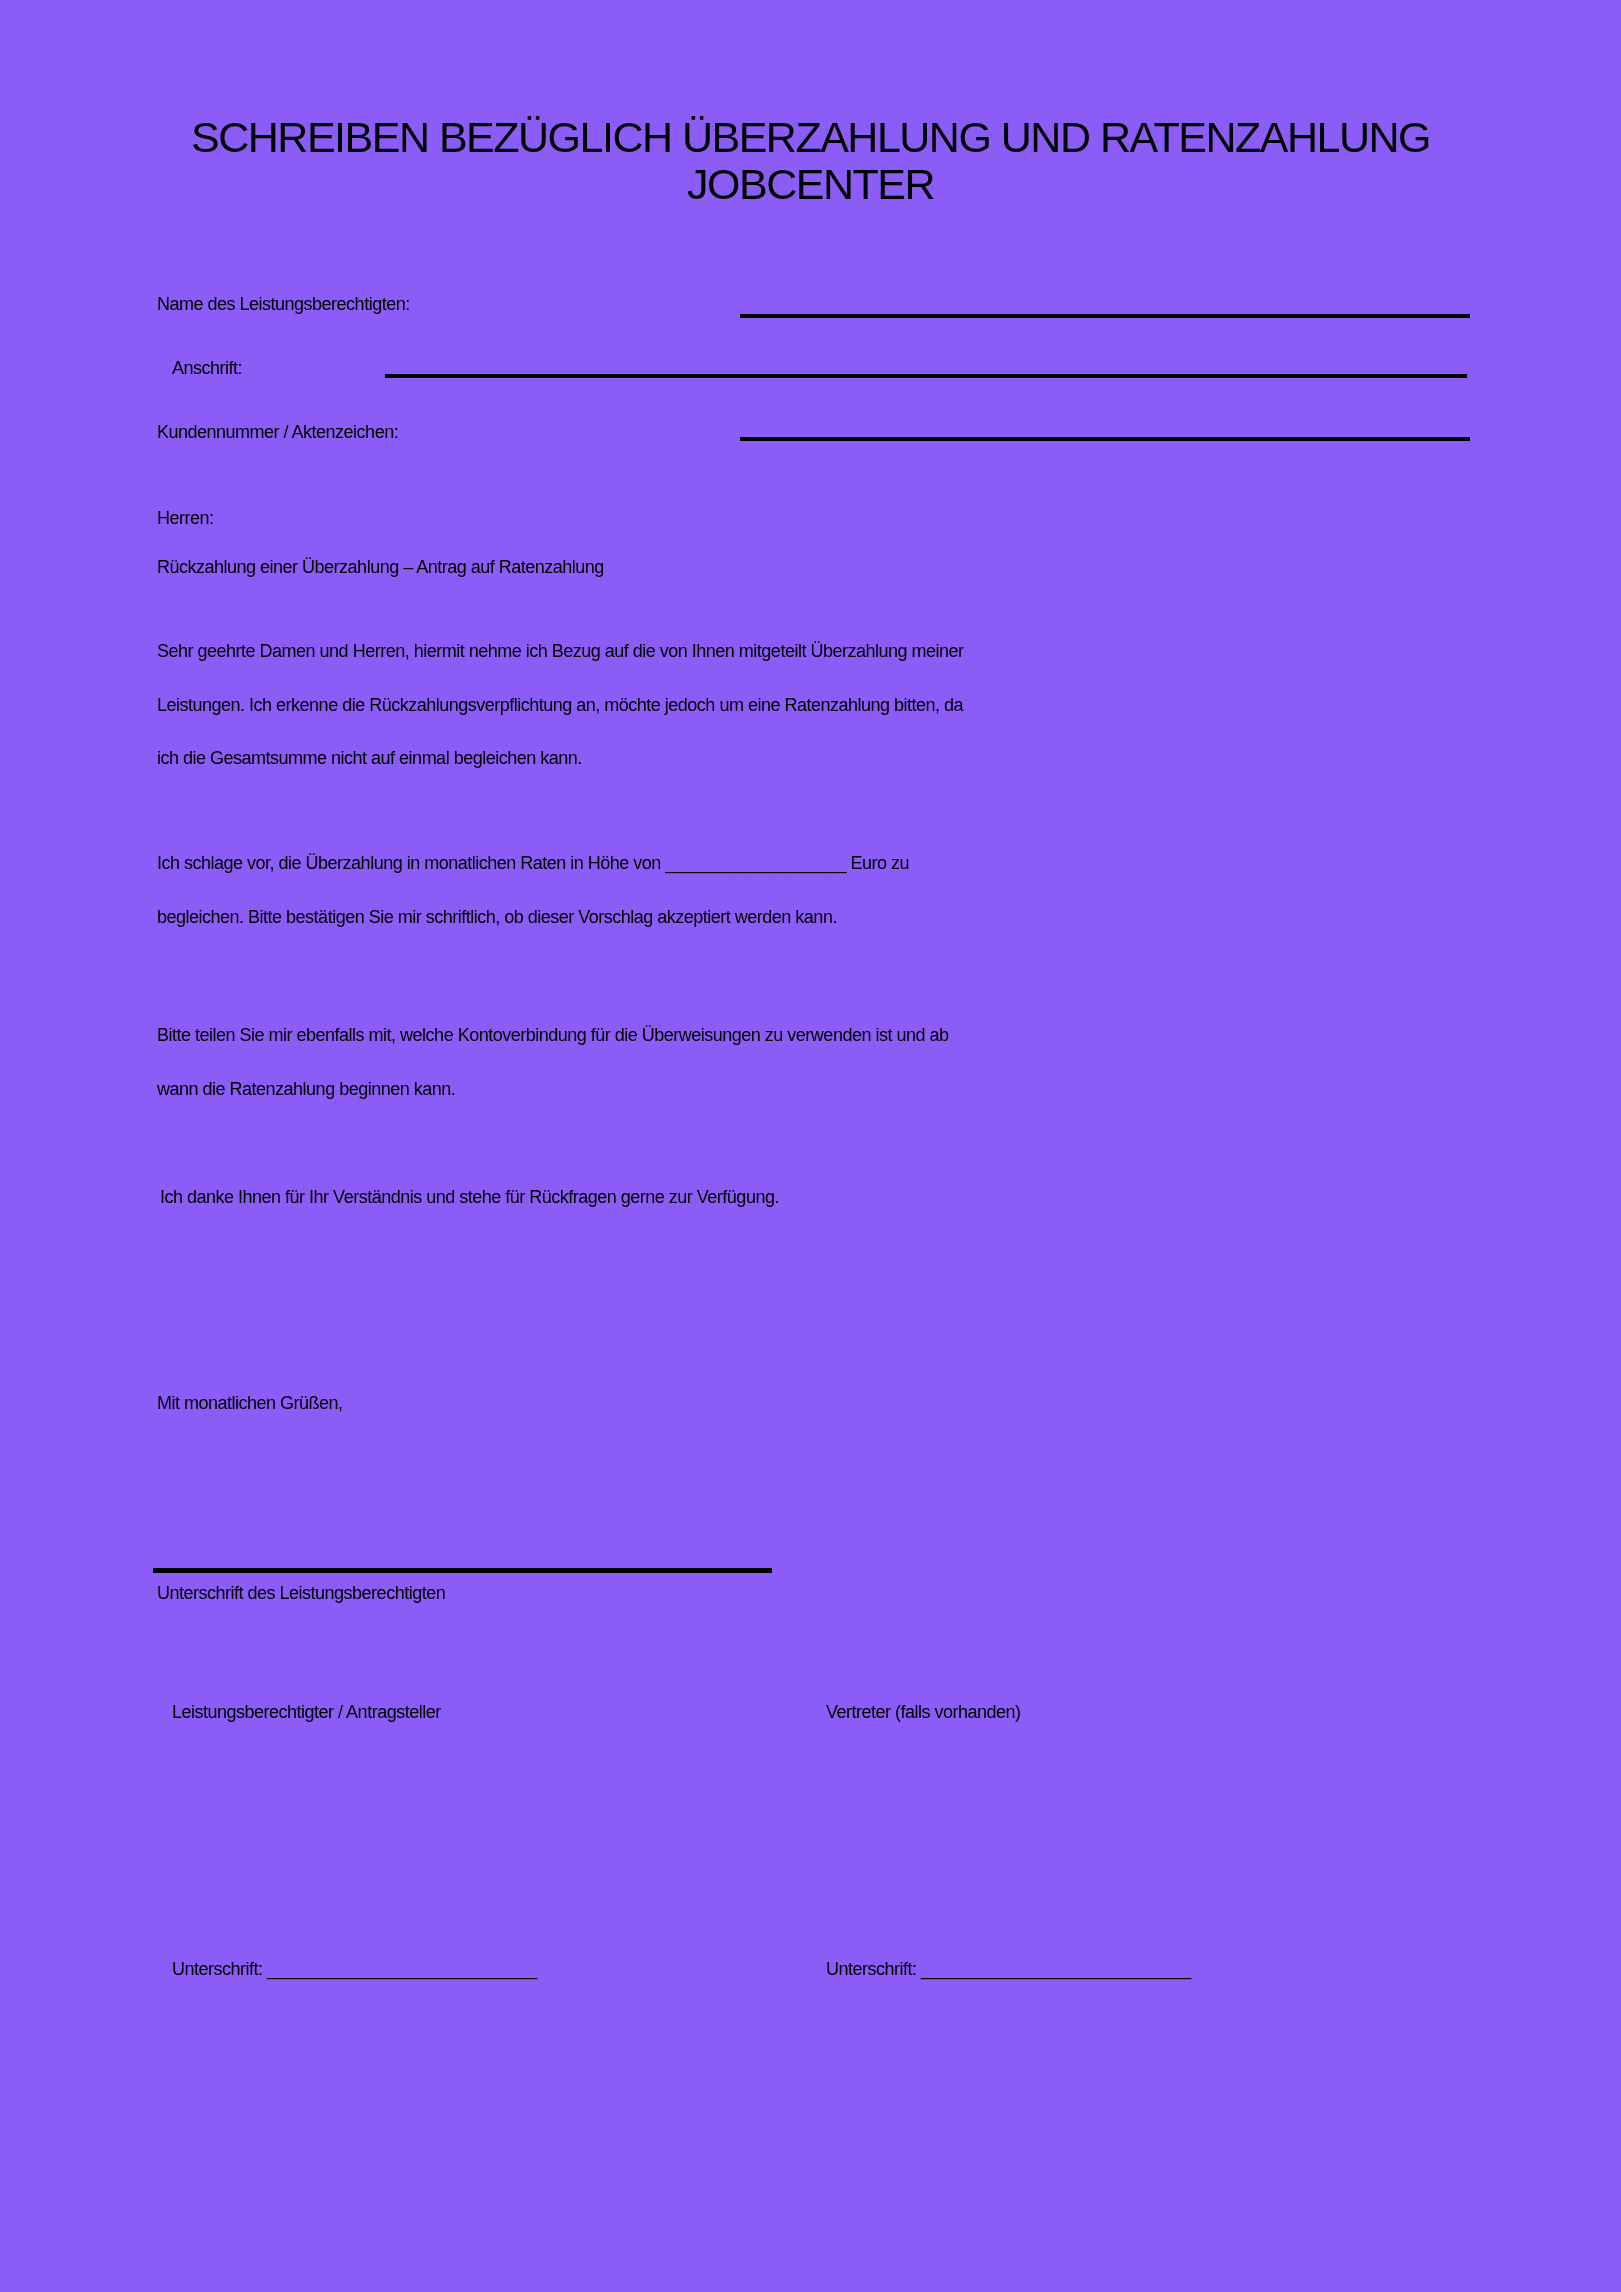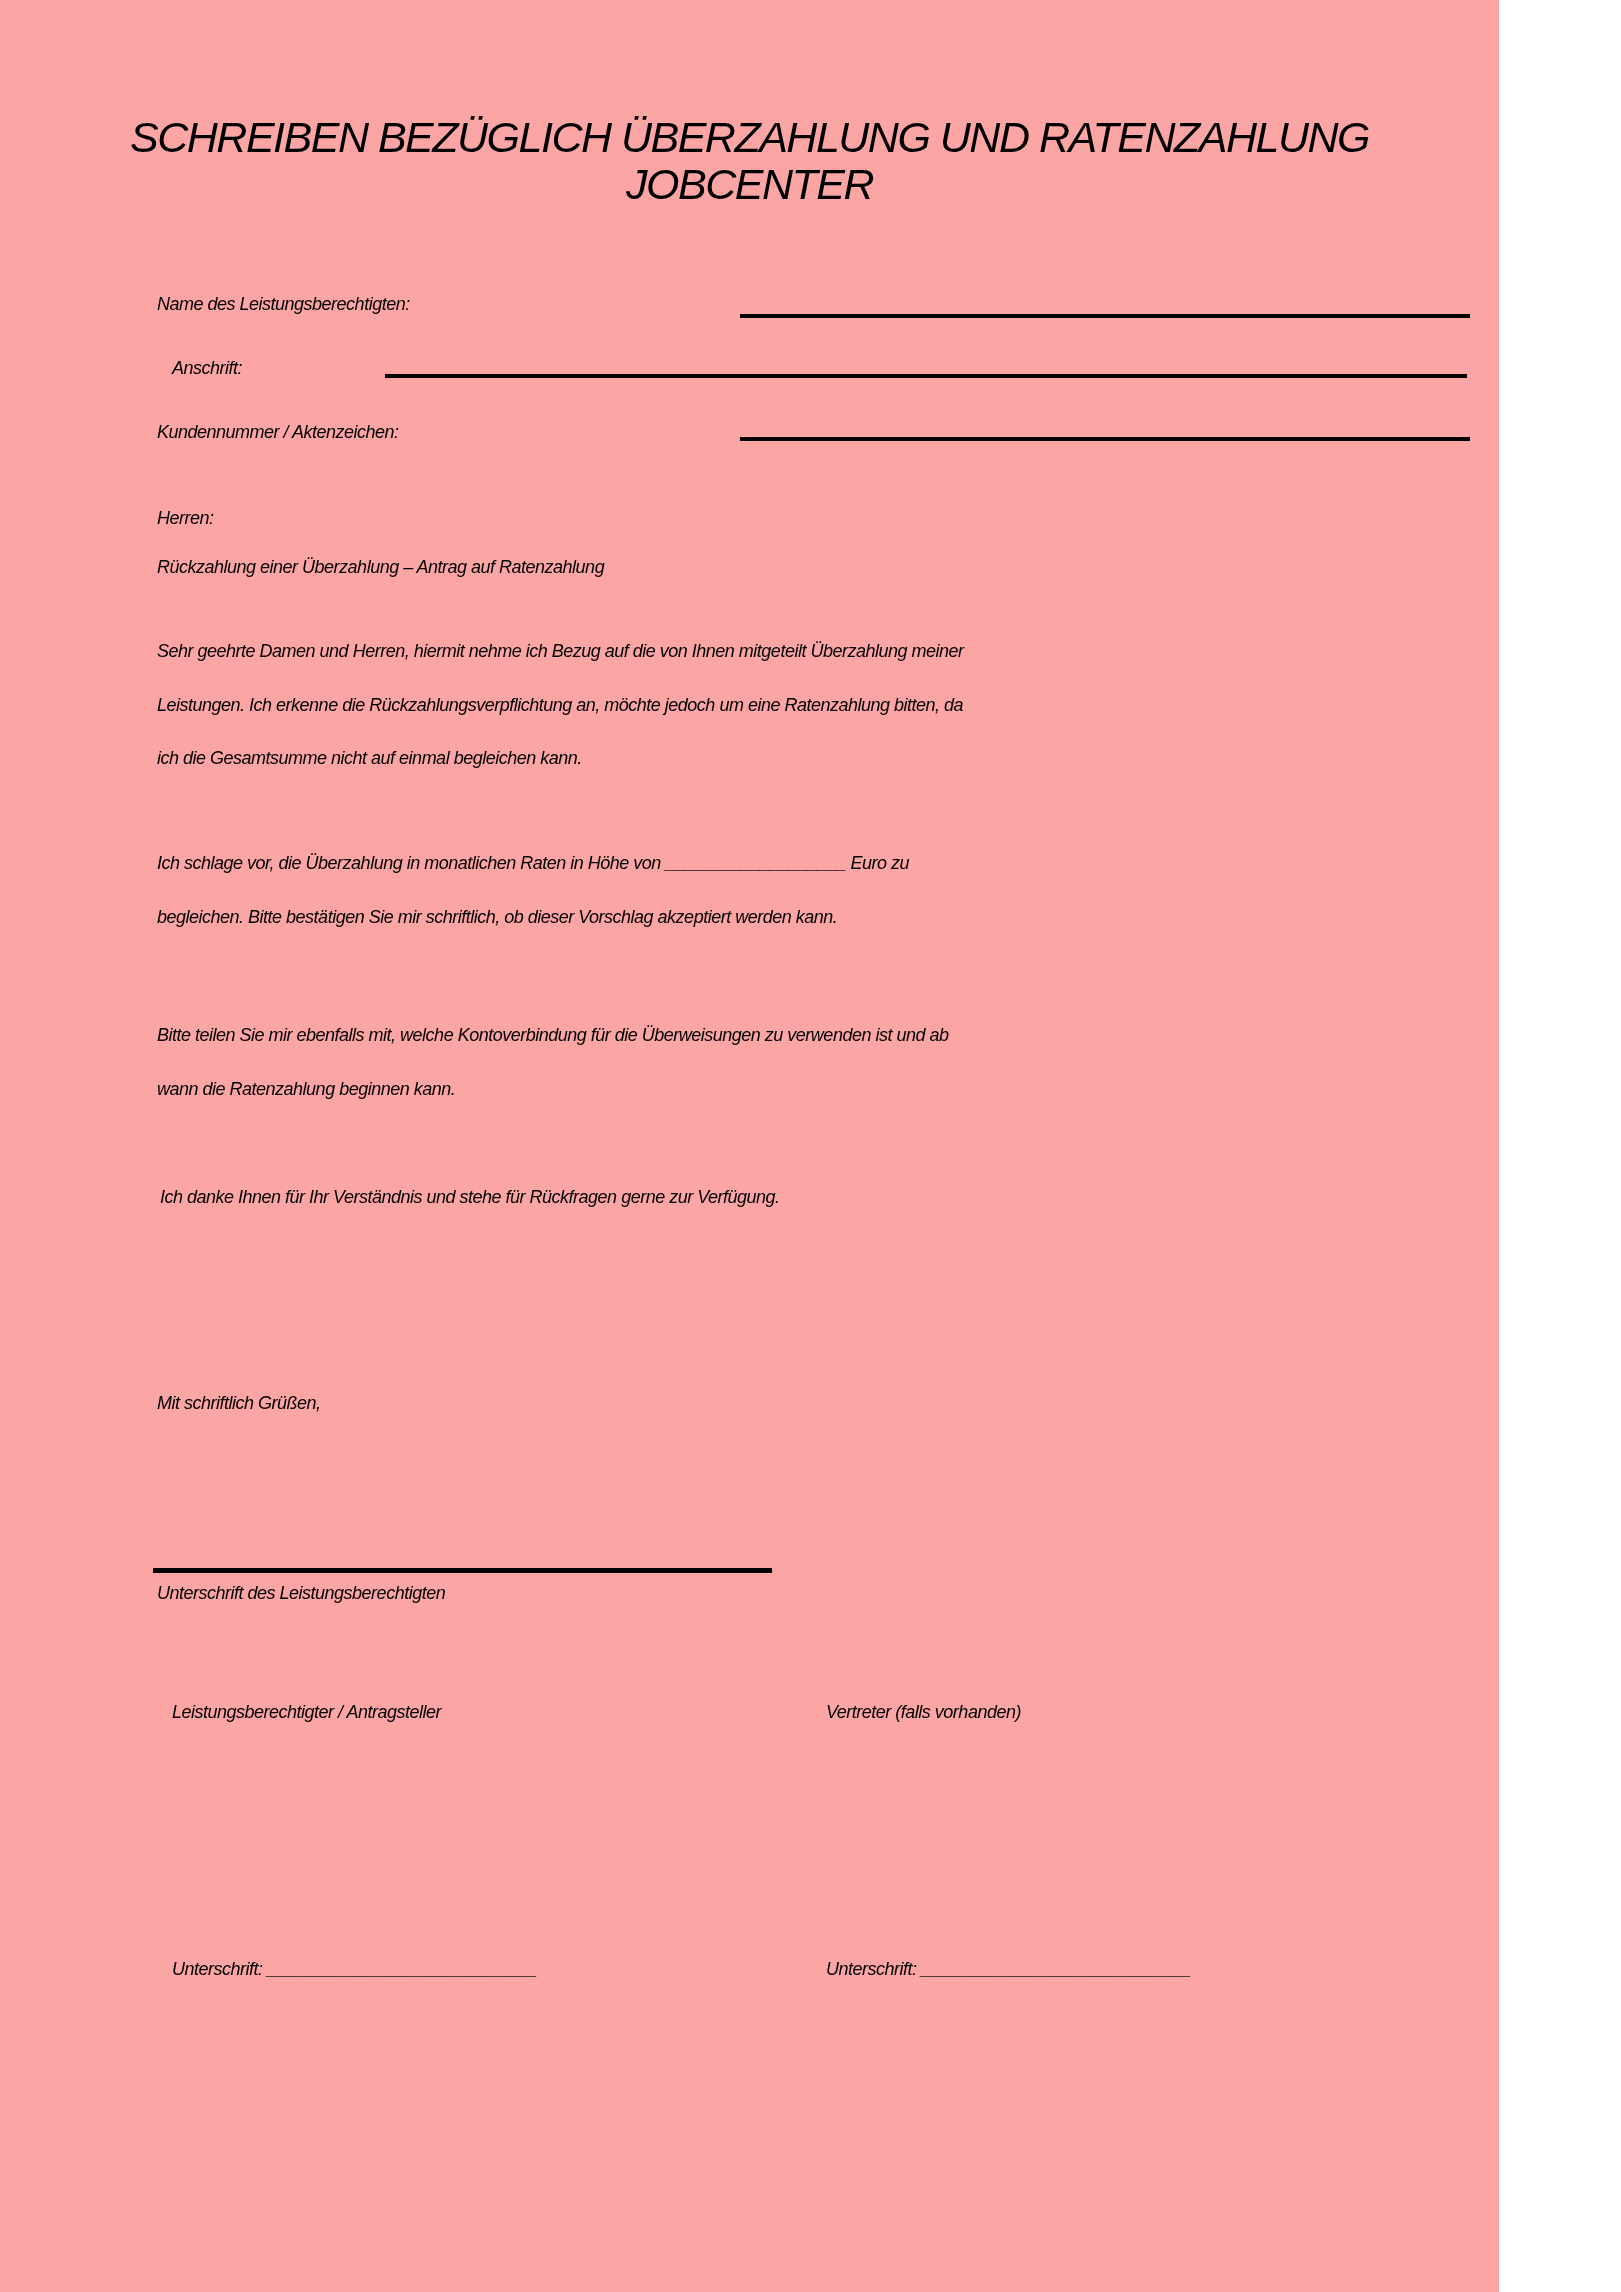--- a/index.html
+++ b/index.html
@@ -2,27 +2,26 @@
 <html><head>
 <meta charset="utf-8">
 <style>
   html, body {
     margin: 0;
     padding: 0;
     background: #ffffff;
   }
   .page {
     position: relative;
-    width: 1499px;
+    width: 1621px;
     height: 2293px;
-    background: #fca5a5;
+    background: #8b5cf6;
     color: #000000;
     font-family: "Liberation Sans", sans-serif;
     overflow: hidden;
-    font-style: italic;
   }
   .title-line {
     position: absolute;
     left: 0;
     width: 100%;
     text-align: center;
     font-size: 43px;
     line-height: 47px;
     letter-spacing: -1.5px;
     white-space: nowrap;
@@ -67,21 +66,21 @@
   <div class="t" style="left:157px; top:742px;">ich die Gesamtsumme nicht auf einmal begleichen kann.</div>
 
   <div class="t" style="left:157px; top:847px;">Ich schlage vor, die Überzahlung in monatlichen Raten in Höhe von ___________________ Euro zu</div>
   <div class="t" style="left:157px; top:901px;">begleichen. Bitte bestätigen Sie mir schriftlich, ob dieser Vorschlag akzeptiert werden kann.</div>
 
   <div class="t" style="left:157px; top:1019px;">Bitte teilen Sie mir ebenfalls mit, welche Kontoverbindung für die Überweisungen zu verwenden ist und ab</div>
   <div class="t" style="left:157px; top:1073px;">wann die Ratenzahlung beginnen kann.</div>
 
   <div class="t" style="left:160px; top:1181px;">Ich danke Ihnen für Ihr Verständnis und stehe für Rückfragen gerne zur Verfügung.</div>
 
-  <div class="t" style="left:157px; top:1387px;">Mit schriftlich Grüßen,</div>
+  <div class="t" style="left:157px; top:1387px;">Mit monatlichen Grüßen,</div>
 
   <div class="rule" style="left:153px; top:1568px; width:619px; height:4.9px;"></div>
   <div class="t" style="left:157px; top:1577px;">Unterschrift des Leistungsberechtigten</div>
 
   <div class="t" style="left:172px; top:1696px;">Leistungsberechtigter / Antragsteller</div>
   <div class="t" style="left:826px; top:1696px;">Vertreter (falls vorhanden)</div>
 
   <div class="t" style="left:172px; top:1953px;">
     <span>Unterschrift:</span>
     <span class="blank">___________________________</span>

